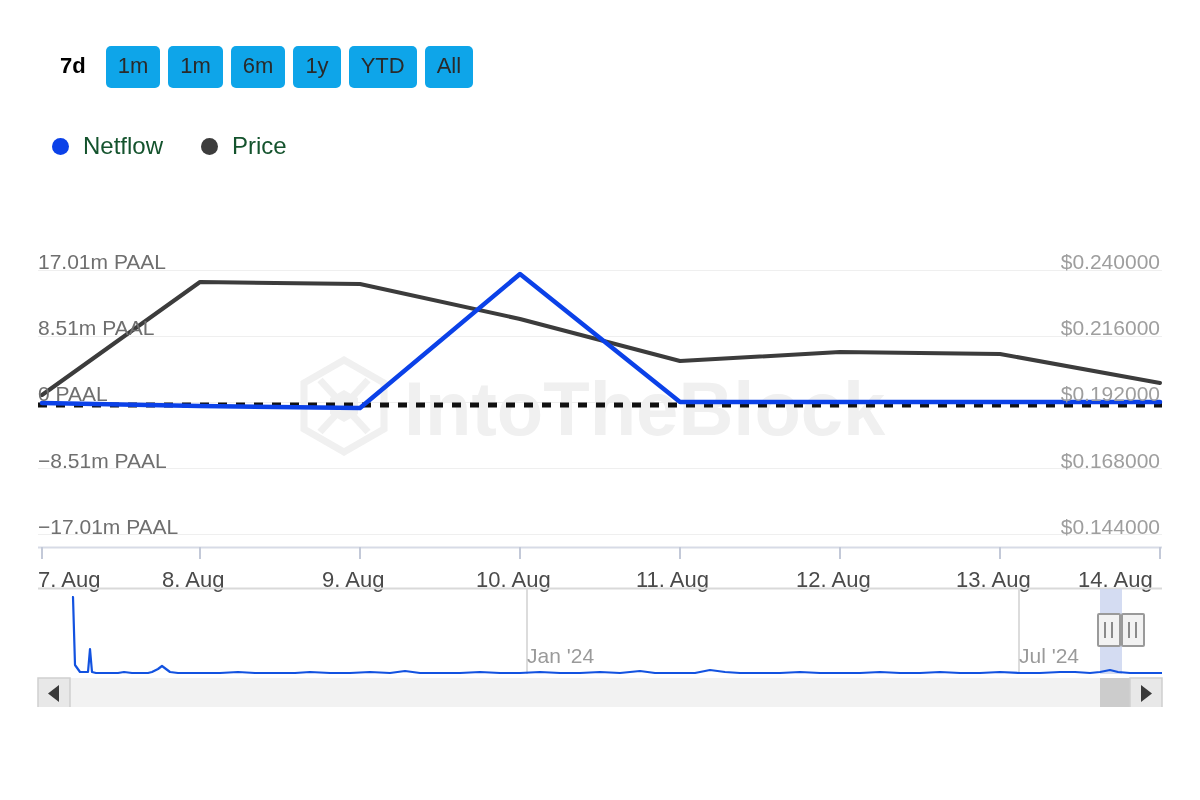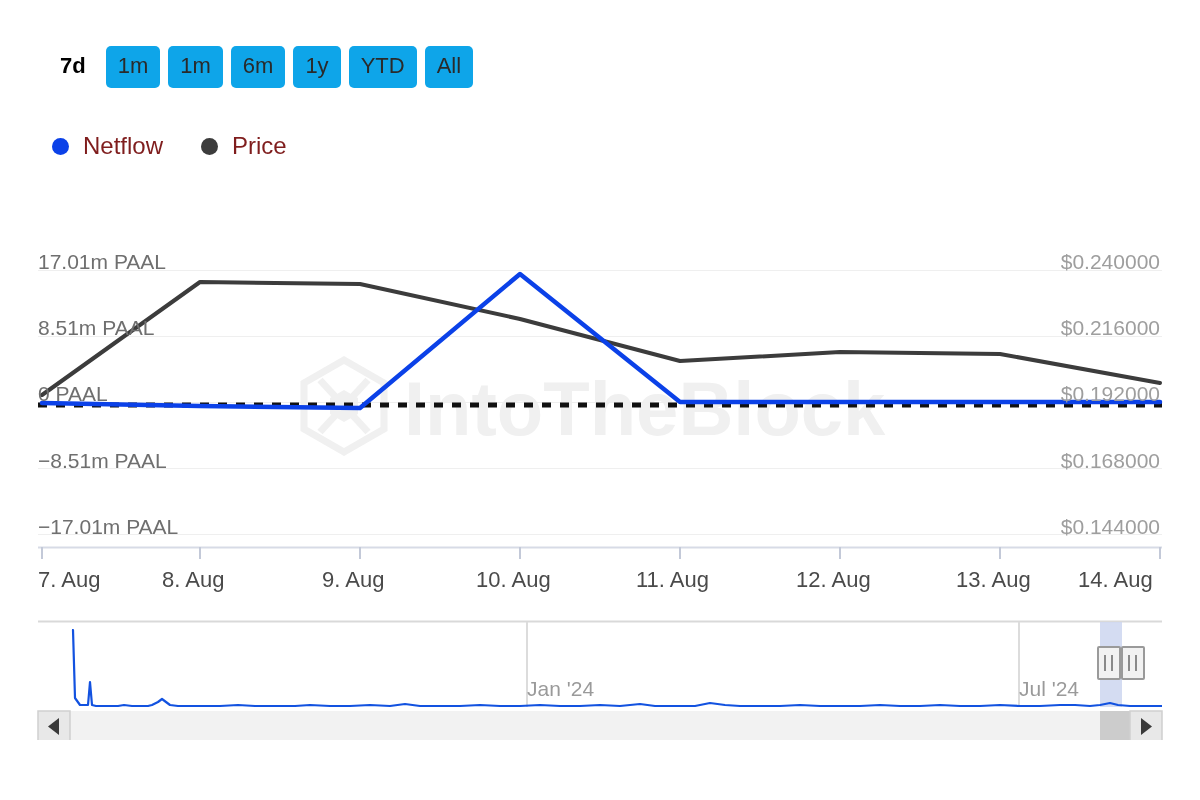--- a/index.html
+++ b/index.html
@@ -37,21 +37,21 @@
   }
 
   
   .legend {
     position: absolute; left: 52px; top: 134px;
     display: flex; align-items: center; gap: 38px;
   }
   .legend-item { display: flex; align-items: center; gap: 14px; cursor: pointer; }
   .legend-dot { width: 17px; height: 17px; border-radius: 50%; display:block; }
   .legend-label {
-    font-size: 24px; color: #7f1d1d; line-height: 1;
+    font-size: 24px; color: #14532d; line-height: 1;
     font-family: "Liberation Sans", sans-serif;
   }
 
   
   .plot-wrap {
     position: absolute; left: 0px; top: 230px;
     width: 1200px; height: 330px;
   }
   svg.plot { display:block; }
 
@@ -68,21 +68,21 @@
   }
   .watermark-text {
     font-family: "Liberation Sans", sans-serif;
     font-size: 76px;
     font-weight: bold;
     fill: #f0f0f0;
   }
 
   
   .nav-wrap {
-    position: absolute; left: 0px; top: 610px;
+    position: absolute; left: 0px; top: 577px;
     width: 1200px; height: 130px;
   }
   svg.nav { display:block; }
 </style>
 </head>
 <body>
 
 <div id="root">
 
   <div class="range-bar">

